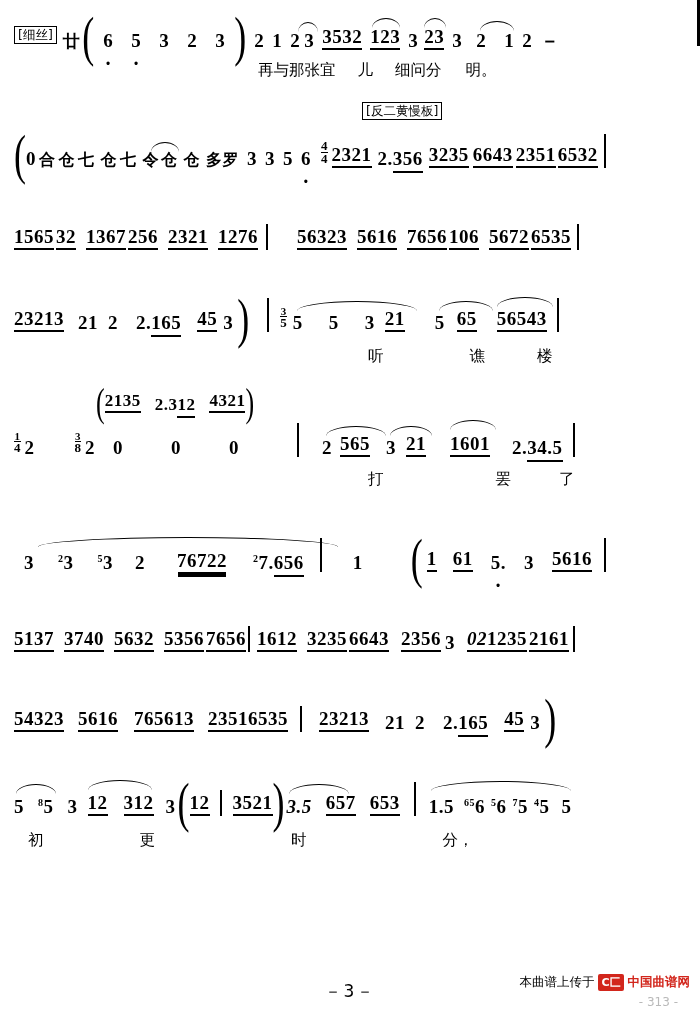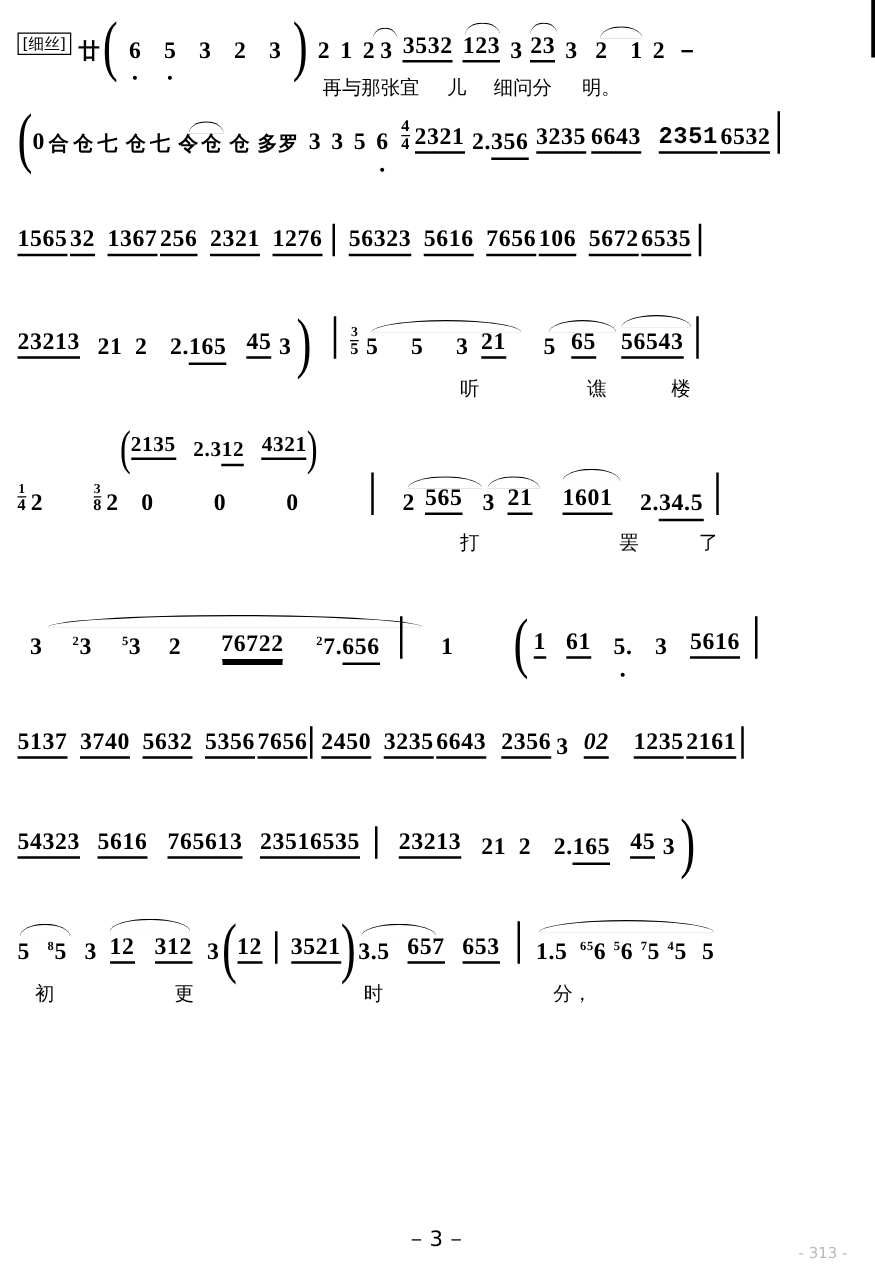--- a/index.html
+++ b/index.html
@@ -202,20 +202,23 @@
       <span class="lyric">张</span>
       <span class="lyric" style="margin-right:22px;">宜</span>
       <span class="lyric" style="margin-right:22px;">儿</span>
       <span class="lyric">细</span>
       <span class="lyric">问</span>
       <span class="lyric" style="margin-right:24px;">分</span>
       <span class="lyric">明。</span>
     </div>
   </div>
 
+  <div style="padding:20px 0 6px 362px;">
+    <span class="tag">[反二黄慢板]</span>
+  </div>
 
   <div class="sys">
     <div class="row" style="height:42px;">
       <span class="bigparen">(</span>
       <span class="cell">0</span>
       <span class="cell" style="margin-left:3px;font-family:'DejaVu Sans',sans-serif;font-size:16px;">合</span>
       <span class="cell" style="margin-left:3px;font-family:'DejaVu Sans',sans-serif;font-size:16px;">仓</span>
       <span class="cell" style="margin-left:3px;font-family:'DejaVu Sans',sans-serif;font-size:16px;">七</span>
       <span class="cell" style="margin-left:6px;font-family:'DejaVu Sans',sans-serif;font-size:16px;">仓</span>
       <span class="cell" style="margin-left:3px;font-family:'DejaVu Sans',sans-serif;font-size:16px;">七</span>
@@ -230,36 +233,36 @@
       <span class="cell" style="margin-left:8px;">5</span>
       <span class="cell dot-below" style="margin-left:8px;">6</span>
       <span class="meter" style="margin-left:10px;">
           <span>4</span>
           <span style="border-top:1.5px solid #000;">4</span>
         </span>
       <span class="cell ul1" style="margin-left:4px;">2321</span>
       <span class="cell" style="margin-left:6px;">2.<span class="ul1">356</span></span>
       <span class="cell ul1" style="margin-left:6px;">3235</span>
       <span class="cell ul1" style="margin-left:4px;">6643</span>
-      <span class="cell ul1" style="margin-left:14px;font-family:Liberation Mono, monospace;">2351</span>
+      <span class="cell ul1" style="margin-left:3px;">2351</span>
       <span class="cell ul1" style="margin-left:2px;">6532</span>
       <span class="bar-tall" style="margin-left:6px;"></span>
     </div>
   </div>
 
   <div class="sys" style="padding-top:42px;">
     <div class="row" style="height:40px;">
       <span class="cell ul1">1565</span>
       <span class="cell ul1" style="margin-left:2px;">32</span>
       <span class="cell ul1" style="margin-left:10px;">1367</span>
       <span class="cell ul1" style="margin-left:2px;">256</span>
       <span class="cell ul1" style="margin-left:10px;">2321</span>
       <span class="cell ul1" style="margin-left:10px;">1276</span>
       <span class="bar" style="margin-left:8px;"></span>
-      <span class="cell ul1" style="margin-left:6px;">56323</span>
+      <span class="cell ul1" style="margin-left:24px;">56323</span>
       <span class="cell ul1" style="margin-left:10px;">5616</span>
       <span class="cell ul1" style="margin-left:10px;">7656</span>
       <span class="cell ul1" style="margin-left:2px;">106</span>
       <span class="cell ul1" style="margin-left:10px;">5672</span>
       <span class="cell ul1" style="margin-left:2px;">6535</span>
       <span class="bar" style="margin-left:6px;"></span>
     </div>
   </div>
 
   <div class="sys" style="padding-top:42px;">
@@ -365,27 +368,27 @@
   </div>
 
   <div class="sys" style="padding-top:40px;">
     <div class="row" style="height:40px;">
       <span class="cell ul1">5137</span>
       <span class="cell ul1" style="margin-left:10px;">3740</span>
       <span class="cell ul1" style="margin-left:10px;">5632</span>
       <span class="cell ul1" style="margin-left:10px;">5356</span>
       <span class="cell ul1" style="margin-left:2px;">7656</span>
       <span class="bar" style="margin-left:2px;"></span>
-      <span class="cell ul1" style="margin-left:2px;">2450</span>
+      <span class="cell ul1" style="margin-left:2px;">1612</span>
       <span class="cell ul1" style="margin-left:10px;">3235</span>
       <span class="cell ul1" style="margin-left:2px;">6643</span>
       <span class="cell ul1" style="margin-left:12px;">2356</span>
       <span class="cell" style="margin-left:4px;">3</span>
       <span class="cell ul1" style="margin-left:12px;font-style:italic;">02</span>
-      <span class="cell ul1" style="margin-left:20px;">1235</span>
+      <span class="cell ul1" style="margin-left:0;">1235</span>
       <span class="cell ul1" style="margin-left:2px;">2161</span>
       <span class="bar" style="margin-left:4px;"></span>
     </div>
   </div>
 
   <div class="sys" style="padding-top:40px;">
     <div class="row" style="height:40px;">
       <span class="cell ul1">54323</span>
       <span class="cell ul1" style="margin-left:14px;">5616</span>
       <span class="cell ul1" style="margin-left:16px;">765613</span>
@@ -411,21 +414,21 @@
       <span class="cell ul1" style="margin-left:10px;position:relative;">12
         <span class="slur" style="width:64px;left:0;top:-13px;"></span>
       </span>
       <span class="cell ul1" style="margin-left:16px;text-align:center;">312</span>
       <span class="cell" style="margin-left:12px;">3</span>
       <span class="bigparen" style="margin-left:2px;">(</span>
       <span class="cell ul1">12</span>
       <span class="bar" style="margin-left:10px;"></span>
       <span class="cell ul1" style="margin-left:6px;">3521</span>
       <span class="bigparen">)</span>
-      <span class="cell" style="margin-left:2px;position:relative;">3.5
+      <span class="cell" style="margin-left:2px;position:relative;font-style:italic;">3.5
         <span class="slur" style="width:60px;left:2px;top:-13px;"></span>
       </span>
       <span class="cell ul1" style="margin-left:14px;">657</span>
       <span class="cell ul1" style="margin-left:14px;">653</span>
       <span class="bar-tall" style="margin-left:14px;"></span>
       <span class="cell" style="margin-left:8px;position:relative;">1.5
         <span class="slur" style="width:140px;left:2px;top:-16px;"></span>
       </span>
       <span class="cell" style="margin-left:10px;"><span class="sup" style="font-size:10px;">65</span>6</span>
       <span class="cell" style="margin-left:6px;"><span class="sup" style="font-size:10px;">5</span>6</span>
@@ -436,16 +439,21 @@
     <div class="lyric-row" style="padding-left:28px;padding-top:14px;">
       <span class="lyric" style="margin-right:96px;">初</span>
       <span class="lyric" style="margin-right:136px;">更</span>
       <span class="lyric" style="margin-right:136px;">时</span>
       <span class="lyric">分，</span>
     </div>
   </div>
 
   <div class="footer">
     <div class="pagenum" style="margin-bottom:2px;">－3－</div>
+    <div class="credit">
+      <span>本曲谱上传于</span>
+      <span class="logo">C匚</span>
+      <span class="credit-site">中国曲谱网</span>
+    </div>
     <div style="position:absolute;right:22px;bottom:-4px;font-family:'DejaVu Sans',sans-serif;font-size:12px;color:#b9b9b9;">- 313 -</div>
   </div>
 
 </div>
 
 </body></html>

